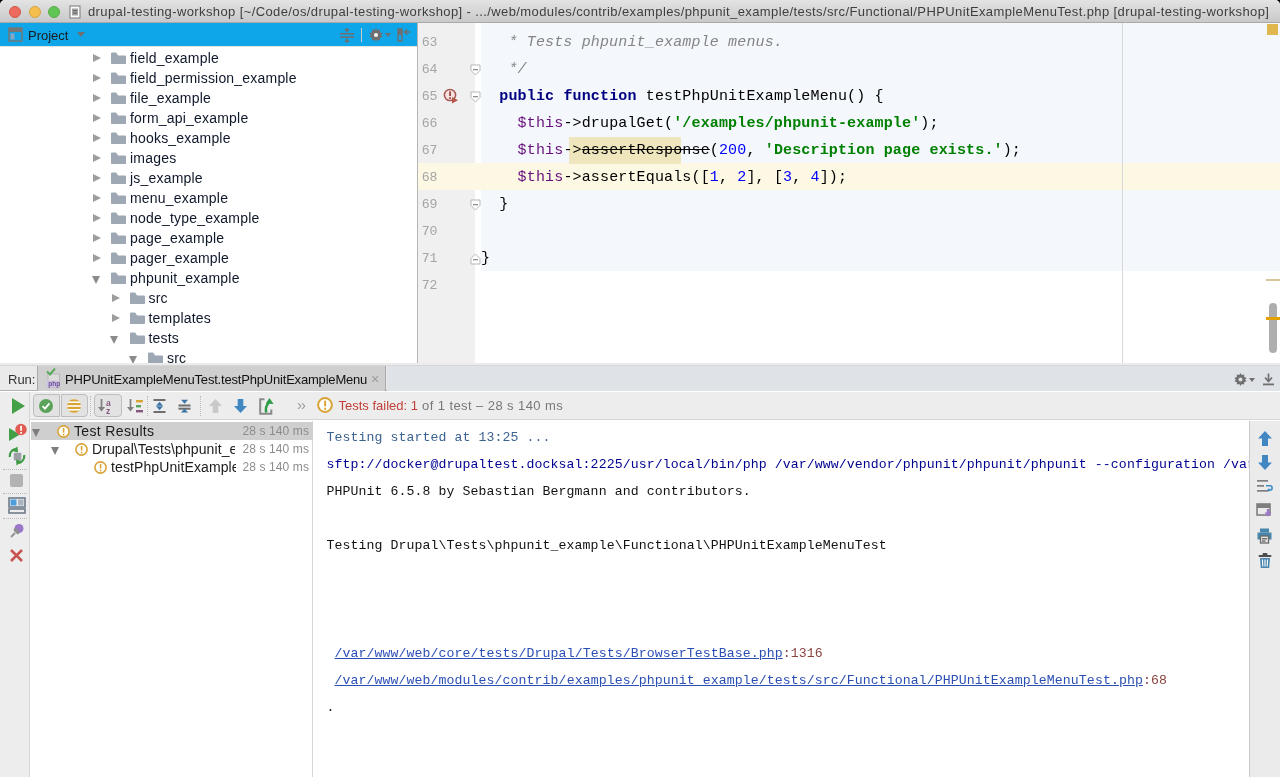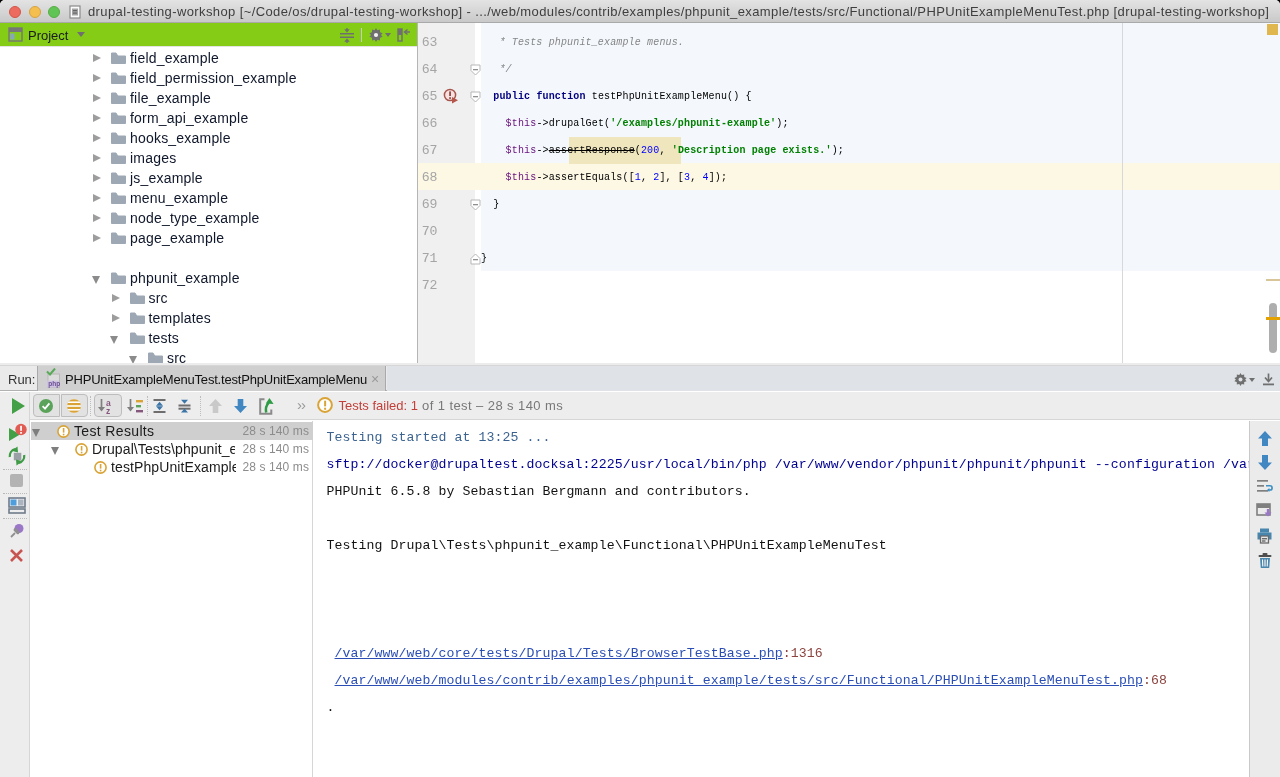--- a/index.html
+++ b/index.html
@@ -6,36 +6,36 @@
 html,body { width:1280px; height:777px; background:#000; overflow:hidden; }
 #screen { position:absolute; left:0; top:0; width:1280px; height:777px; background:#fff;
   border-radius:5px 5px 0 0; overflow:hidden; font-family:"Liberation Sans",sans-serif; }
 .abs { position:absolute; }
 
 #titlebar { left:0; top:0; width:1280px; height:23px;
   background:linear-gradient(#e3e3e3,#c9c9c9); border-bottom:1px solid #a9a9a9; }
 .tl { position:absolute; top:5.5px; width:12px; height:12px; border-radius:50%; }
 #title-text { position:absolute; left:88px; top:4px; font-size:13px; color:#3e3e3e; letter-spacing:0.39px; white-space:nowrap; }
 
-#proj-header { left:0; top:23px; width:417px; height:24px; background:#84cc16; border-bottom:1px solid #e3e3e3;text-align:right;}
+#proj-header { left:0; top:23px; width:417px; height:24px; background:#0ea5e9; border-bottom:1px solid #e3e3e3;text-align:right;}
 #proj-tree { left:0; top:47px; width:416px; height:318px; background:#fff; overflow:hidden; }
 #proj-border { left:417px; top:23px; width:1px; height:343px; background:#b5b5b5; }
 .trow { position:absolute; height:20px; width:416px; }
 .trow .arrow-c { position:absolute; top:5.5px; width:0; height:0; border-left:8px solid #9d9d9d; border-top:4.5px solid transparent; border-bottom:4.5px solid transparent; }
 .trow .arrow-e { position:absolute; top:7.5px; width:0; height:0; border-top:8px solid #8b8b8b; border-left:4.5px solid transparent; border-right:4.5px solid transparent; }
 .trow .txt { position:absolute; top:1.5px; font-size:14px; letter-spacing:0.2px; color:#0f172a; }
 .folder { position:absolute; top:4px; width:15px; height:12px; }
 
 #editor { left:418px; top:23px; width:862px; height:343px; background:#fff; }
 #gutter { position:absolute; left:0; top:0; width:57px; height:343px; background:#f0f0f0; }
 #bluebg { position:absolute; left:63px; top:0; width:799px; height:248px; background:#f4f8fd; }
 #caretrow { position:absolute; left:0; top:140px; width:862px; height:27px; background:#fdf8e4; }
 #marginline { position:absolute; left:704px; top:0; width:1px; height:343px; background:#d8d8d8; }
 .lnum { position:absolute; width:19.5px; text-align:right; font-family:"Liberation Mono",monospace; font-size:13.2px; line-height:27px; color:#a5a5a5; }
-.cline { position:absolute; left:63px; font-family:"Liberation Mono",monospace; font-size:10px; line-height:27px; letter-spacing:0.15px; white-space:pre; color:#000; }
+.cline { position:absolute; left:63px; font-family:"Liberation Mono",monospace; font-size:15px; line-height:27px; letter-spacing:0.15px; white-space:pre; color:#000; }
 .cmt { color:#848484; font-style:italic; }
 .kw  { color:#000080; font-weight:bold; }
 .str { color:#008000; font-weight:bold; }
 .num { color:#0000ff; }
 .var { color:#660e7a; }
 .depr { text-decoration:line-through; }
 
 #splitline { left:0; top:363px; width:1280px; height:3px; background:#ececec; border-bottom:1px solid #d6d6d6; }
 #tabrow { left:0; top:366px; width:1280px; height:25px; background:#eaeaea; border-bottom:1px solid #b1b1b1;text-decoration:underline; }
 #tabrow-right { position:absolute; left:387px; top:0; width:893px; height:25px; background:#dfe3e8; }
@@ -164,20 +164,27 @@
         </svg>
         <span class="txt" style="left:130.0px">node_type_example</span>
       </div>
     <div class="trow" style="top:181px">
         <div class="arrow-c" style="left:93.0px"></div>
         <svg class="folder" style="left:111.0px" width="15" height="12" viewBox="0 0 15 12">
           <path d="M0.5,2 L5.5,2 L7,4 L14.5,4 L14.5,11.5 L0.5,11.5 Z M0.5,2 L0.5,1 L5,1 L5.5,2" fill="#9da8b4" stroke="#9da8b4"></path>
         </svg>
         <span class="txt" style="left:130.0px">page_example</span>
       </div>
+    <div class="trow" style="top:201px">
+        <div class="arrow-c" style="left:93.0px"></div>
+        <svg class="folder" style="left:111.0px" width="15" height="12" viewBox="0 0 15 12">
+          <path d="M0.5,2 L5.5,2 L7,4 L14.5,4 L14.5,11.5 L0.5,11.5 Z M0.5,2 L0.5,1 L5,1 L5.5,2" fill="#9da8b4" stroke="#9da8b4"></path>
+        </svg>
+        <span class="txt" style="left:130.0px">pager_example</span>
+      </div>
     <div class="trow" style="top:221px">
         <div class="arrow-e" style="left:91.5px"></div>
         <svg class="folder" style="left:111.0px" width="15" height="12" viewBox="0 0 15 12">
           <path d="M0.5,2 L5.5,2 L7,4 L14.5,4 L14.5,11.5 L0.5,11.5 Z M0.5,2 L0.5,1 L5,1 L5.5,2" fill="#9da8b4" stroke="#9da8b4"></path>
         </svg>
         <span class="txt" style="left:130.0px">phpunit_example</span>
       </div>
     <div class="trow" style="top:241px">
         <div class="arrow-c" style="left:111.5px"></div>
         <svg class="folder" style="left:129.5px" width="15" height="12" viewBox="0 0 15 12">

